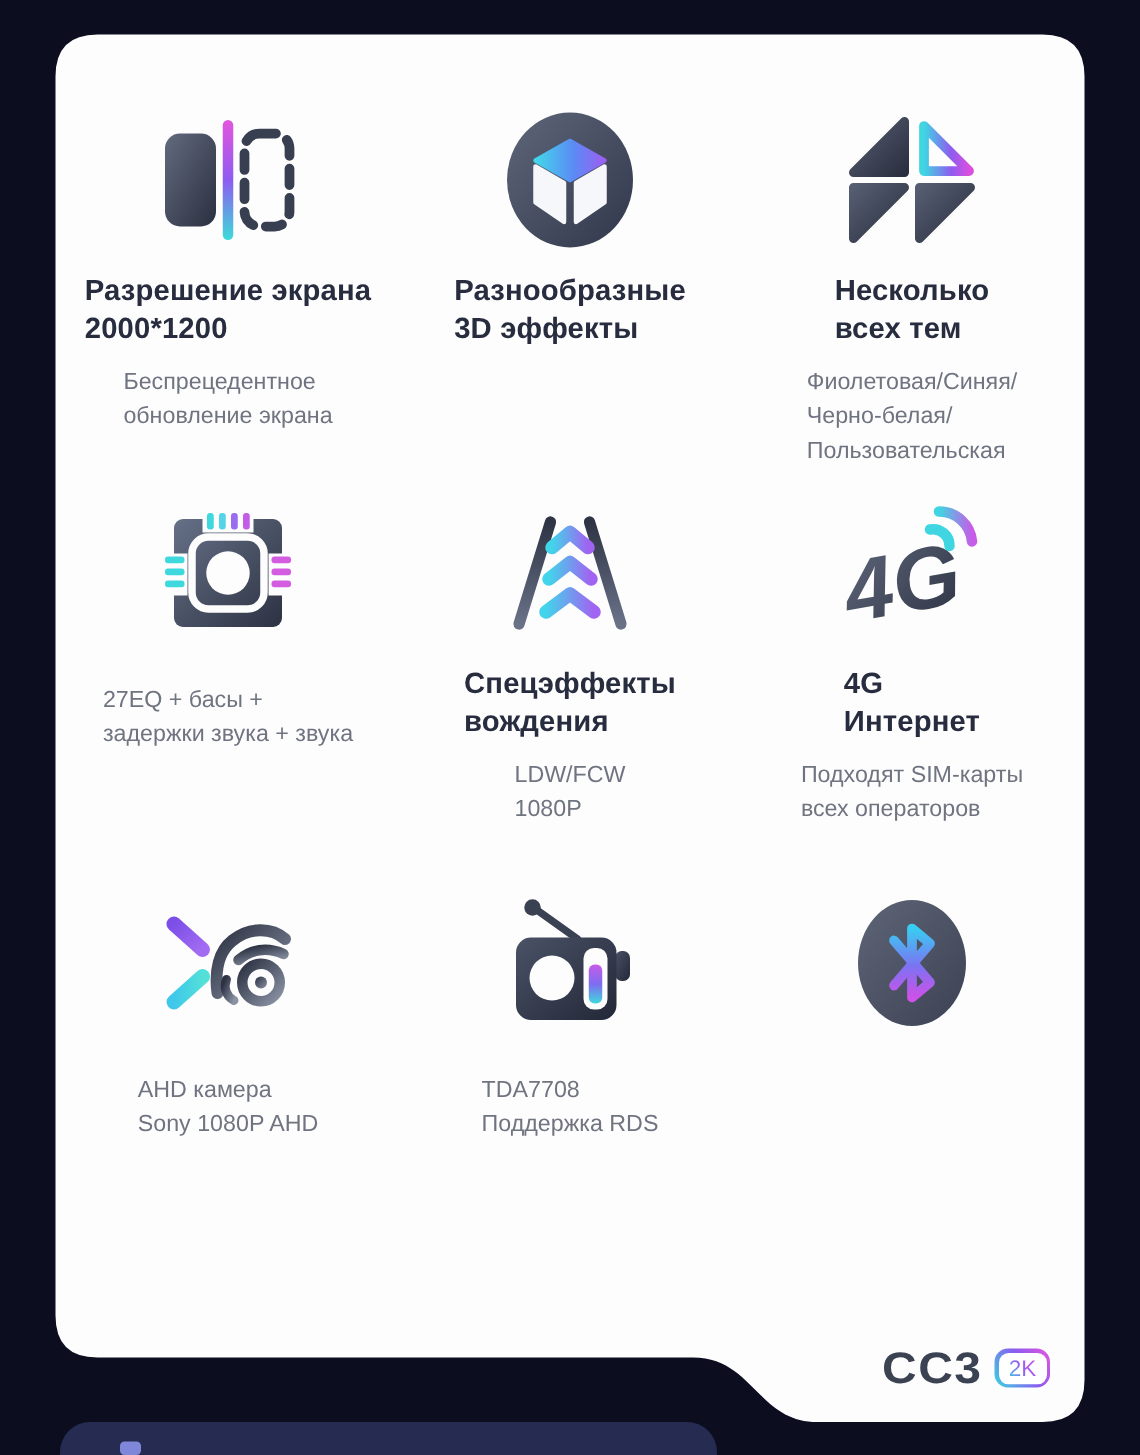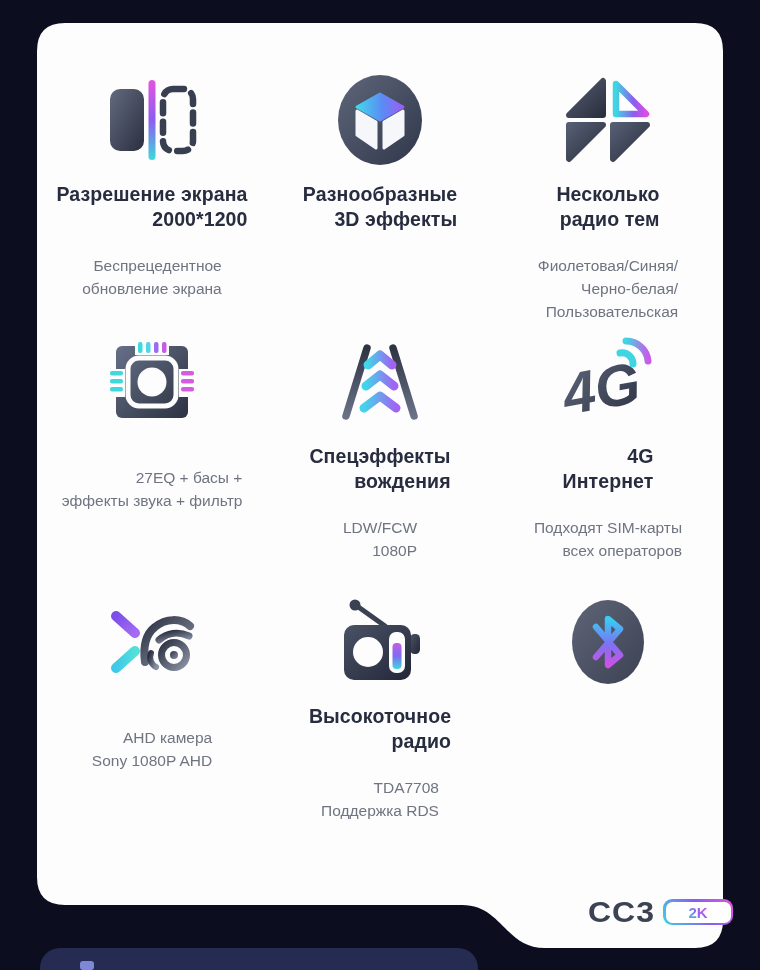--- a/index.html
+++ b/index.html
@@ -7,46 +7,46 @@
     width:760px;height:970px;position:relative;overflow:hidden;
     background:#0c0d1f;
     font-family:"Liberation Sans","DejaVu Sans",sans-serif;
   }
   .card-shape{position:absolute;left:0;top:0;width:760px;height:970px;}
   .grid{
     position:absolute;left:38px;top:68px;width:684px;
     display:grid;grid-template-columns:repeat(3,1fr);
     grid-template-rows:262px 260px 260px;
   }
-  .cell{display:flex;flex-direction:column;align-items:center;text-align:right;}
+  .cell{display:flex;flex-direction:column;align-items:center;text-align:left;}
   .icon-box{width:104px;height:104px;display:flex;align-items:center;justify-content:center;margin-bottom:10px;}
   .icon-box svg{width:100px;height:100px;}
   .title{
     font-size:19.5px;font-weight:bold;color:#272c3f;line-height:25px;
     white-space:pre-line;letter-spacing:.1px;
   }
   .subtitle{
-    margin-top:22px;font-size:15.5px;color:#6f7480;line-height:23px;
+    margin-top:11px;font-size:15.5px;color:#6f7480;line-height:23px;
     white-space:pre-line;
   }
   .logo{
     position:absolute;left:588px;top:894px;height:36px;
     display:flex;align-items:center;gap:8px;
   }
   .logo-text{
     font-size:32px;font-weight:800;color:#3b4252;letter-spacing:1px;
     transform:scaleY(.92);line-height:36px;
   }
   .badge{
     display:inline-flex;border-radius:9px;padding:2.5px;
     background:linear-gradient(55deg,#38d6e0 0%,#8a5cf0 55%,#e455de 100%);
   }
   .badge-inner{
-    background:#fff;border-radius:6.5px;padding:1px 23px;
-    font-size:15px;font-weight:bold;line-height:19px;
+    background:#fff;border-radius:6.5px;padding:1px 7px;
+    font-size:15px;font-weight:normal;line-height:19px;
     background-clip:padding-box;
     color:#49b9e8;
     background-image:none;
   }
   .badge-inner span{
     background:linear-gradient(55deg,#35cfe0,#9a5cf0,#d455e0);
     -webkit-background-clip:text;background-clip:text;color:transparent;
   }
   .next-peek{
     position:absolute;left:40px;top:948px;width:438px;height:22px;
@@ -129,21 +129,21 @@
               <stop offset="1" stop-color="#d94fe0"></stop>
             </linearGradient>
         </defs>
         <path d="M 45 11 L 45 45 L 11 45 Z" fill="url(#i3s)" stroke="url(#i3s)" stroke-width="6" stroke-linejoin="round"></path>
         <path d="M 58 14 L 88 44 L 58 44 Z" fill="none" stroke="url(#i3g)" stroke-width="6.5" stroke-linejoin="round" stroke-linecap="round"></path>
         <path d="M 11 55 L 45 55 L 11 89 Z" fill="url(#i3s)" stroke="url(#i3s)" stroke-width="6" stroke-linejoin="round"></path>
         <path d="M 55 55 L 89 55 L 55 89 Z" fill="url(#i3s)" stroke="url(#i3s)" stroke-width="6" stroke-linejoin="round"></path>
       </svg>
     </div>
     <div class="title">Несколько
-радио тем</div>
+всех тем</div>
     <div class="subtitle">Фиолетовая/Синяя/
 Черно-белая/
 Пользовательская</div>
   </div>
 
   <div class="cell">
     <div class="icon-box">
       <svg viewBox="0 0 100 100" xmlns="http://www.w3.org/2000/svg">
         <defs>
           <linearGradient id="i4s" x1="0" y1="0" x2="1" y2="1">
@@ -163,21 +163,21 @@
         <rect x="8" y="47" width="13" height="4.5" rx="2" fill="#3fd9dd"></rect>
         <rect x="8" y="55" width="13" height="4.5" rx="2" fill="#3fd9dd"></rect>
         <rect x="79" y="39" width="13" height="4.5" rx="2" fill="#d35ce0"></rect>
         <rect x="79" y="47" width="13" height="4.5" rx="2" fill="#d35ce0"></rect>
         <rect x="79" y="55" width="13" height="4.5" rx="2" fill="#d35ce0"></rect>
         <rect x="26" y="26" width="48" height="48" rx="11" fill="none" stroke="#fdfdfe" stroke-width="5"></rect>
         <circle cx="50" cy="50" r="14.5" fill="#fdfdfe"></circle>
       </svg>
     </div>
     <div class="subtitle">27EQ + басы +
-эффекты звука + фильтр</div>
+задержки звука + звука</div>
   </div>
 
   <div class="cell">
     <div class="icon-box">
       <svg viewBox="0 0 100 100" xmlns="http://www.w3.org/2000/svg">
         <defs>
           <linearGradient id="i5s" x1="0" y1="0" x2="0" y2="1">
               <stop offset="0" stop-color="#2e3444"></stop>
               <stop offset="1" stop-color="#6a7288"></stop>
             </linearGradient>
@@ -273,22 +273,20 @@
         </defs>
         <line x1="55" y1="34" x2="27" y2="14" stroke="#3a4152" stroke-width="5" stroke-linecap="round"></line>
         <circle cx="25" cy="13" r="5.5" fill="#3a4152"></circle>
         <rect x="80" y="42" width="10" height="20" rx="4.5" fill="url(#i8s)"></rect>
         <rect x="14" y="33" width="67" height="55" rx="10" fill="url(#i8s)"></rect>
         <circle cx="38" cy="60" r="15" fill="#fdfdfe"></circle>
         <rect x="59" y="40" width="16" height="41" rx="7" fill="#fdfdfe"></rect>
         <rect x="62.5" y="51" width="9" height="26" rx="4" fill="url(#i8b)"></rect>
       </svg>
     </div>
-    <div class="title">Высокоточное
-радио</div>
     <div class="subtitle">TDA7708
 Поддержка RDS</div>
   </div>
 
   <div class="cell">
     <div class="icon-box">
       <svg viewBox="0 0 100 100" xmlns="http://www.w3.org/2000/svg">
         <defs>
           <linearGradient id="i9s" x1="0" y1="0" x2="1" y2="1">
               <stop offset="0" stop-color="#5e6577"></stop>

